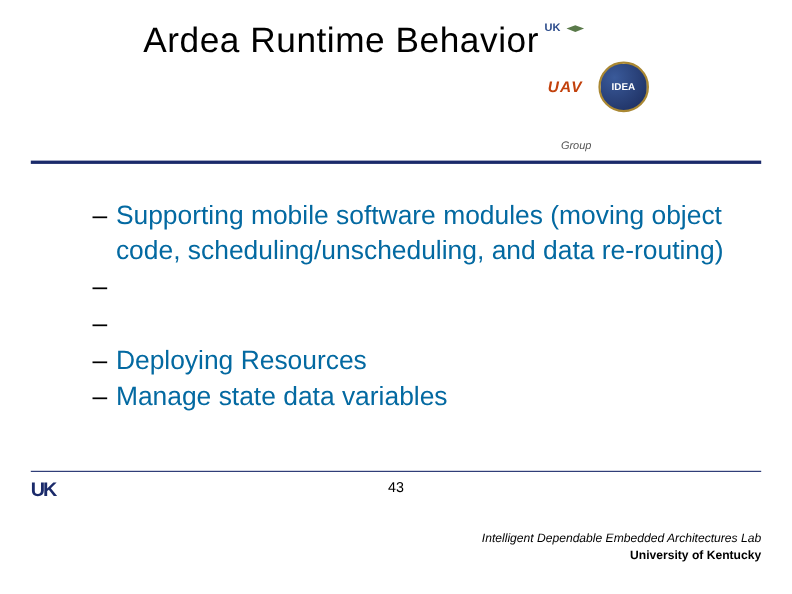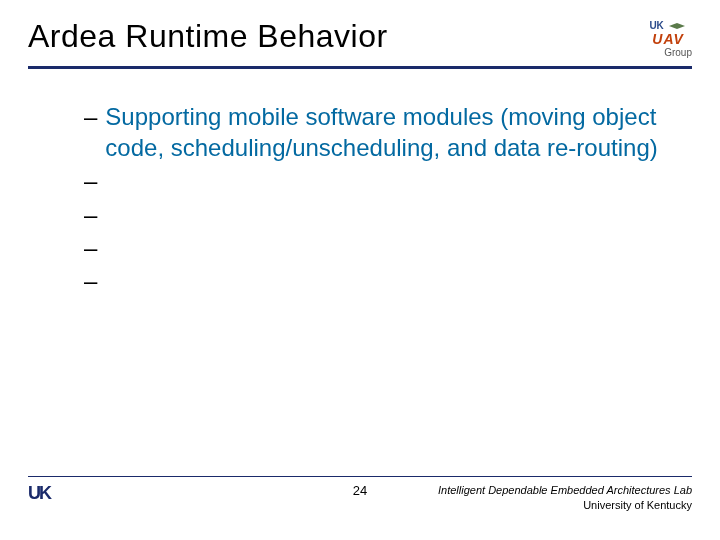--- a/index.html
+++ b/index.html
@@ -8,58 +8,60 @@
       height: 540px;
       background: #fff;
       font-family: Arial, Helvetica, sans-serif;
       position: relative;
       overflow: hidden;
     }
     .header {
       padding: 18px 28px 0 28px;
       display: flex;
       align-items: flex-start;
-      justify-content: space-between;
+      justify-content: center;
     }
     .title {
       font-size: 32px;
       font-weight: 400;
       color: #000;
       letter-spacing: 0.5px;
     }
     .logos {
       display: flex;
       align-items: center;
       gap: 6px;
       padding-top: 2px;
     }
     .logo-uav {
       display: flex;
       flex-direction: column;
       align-items: center;
+      gap: 40px;
     }
     .logo-uav-top {
       display: flex;
       align-items: center;
       gap: 3px;
     }
     .uk-small {
       font-size: 10px;
       font-weight: bold;
       color: #2a4a8a;
     }
     .uav-text {
       font-size: 14px;
       font-weight: bold;
       font-style: italic;
       color: #c2410c;
       letter-spacing: 1px;
     }
     .group-text {
       font-size: 10px;
+      font-style: italic;
       color: #555;
       margin-left: 20px;
     }
     .logo-idea {
       width: 46px;
       height: 46px;
       border-radius: 50%;
       background: radial-gradient(circle at 30% 30%, #3a5a9a, #1a2a5a);
       display: flex;
       align-items: center;
@@ -132,71 +134,77 @@
       left: 50%;
       transform: translateX(-50%);
     }
     .footer-right {
       text-align: right;
       font-size: 11px;
       line-height: 1.3;
     }
     .footer-lab {
       font-style: italic;
+      margin-top: 48px;
     }
     .footer-uni {
-      font-weight: normal;
+      font-weight: bold;
     }
   </style>
 </head>
 <body>
 
 <div class="header">
   <div class="title">Ardea Runtime Behavior</div>
   <div class="logos">
     <div class="logo-uav">
       <div class="logo-uav-top">
         <span class="uk-small">UK</span>
         <svg width="20" height="10">
             <path d="M2 5 L10 2 L18 5 L10 8 Z" fill="#5a7a4a"></path>
           </svg>
       </div>
       <div class="uav-text">UAV</div>
       <div class="group-text">Group</div>
     </div>
+    <div class="logo-idea">
+      <span>IDEA</span>
+    </div>
   </div>
 </div>
 
 <hr class="hr-thick">
 
 <div class="content">
   <div class="bullet-item">
     <span class="dash">–</span>
     <span class="bullet-text">Supporting mobile software modules (moving object code, scheduling/unscheduling, and data re-routing)</span>
   </div>
   <div class="bullet-item">
     <span class="dash">–</span>
   </div>
   <div class="bullet-item">
     <span class="dash">–</span>
   </div>
   <div class="bullet-item">
     <span class="dash">–</span>
-  </div>
-  <div class="bullet-item">
-    <span class="dash">–</span>
+    <span class="bullet-text">Deploying Resources</span>
+  </div>
+  <div class="bullet-item">
+    <span class="dash">–</span>
+    <span class="bullet-text">Manage state data variables</span>
   </div>
 </div>
 
 <div class="footer">
   <hr class="hr-thin">
   <div class="footer-row">
     <div class="uk-logo">
       <span class="u">U</span>
         <span class="k">K</span>
     </div>
-    <div class="page-num">24</div>
+    <div class="page-num">43</div>
     <div class="footer-right">
       <div class="footer-lab">Intelligent Dependable Embedded Architectures Lab</div>
       <div class="footer-uni">University of Kentucky</div>
     </div>
   </div>
 </div>
 
 </body></html>

